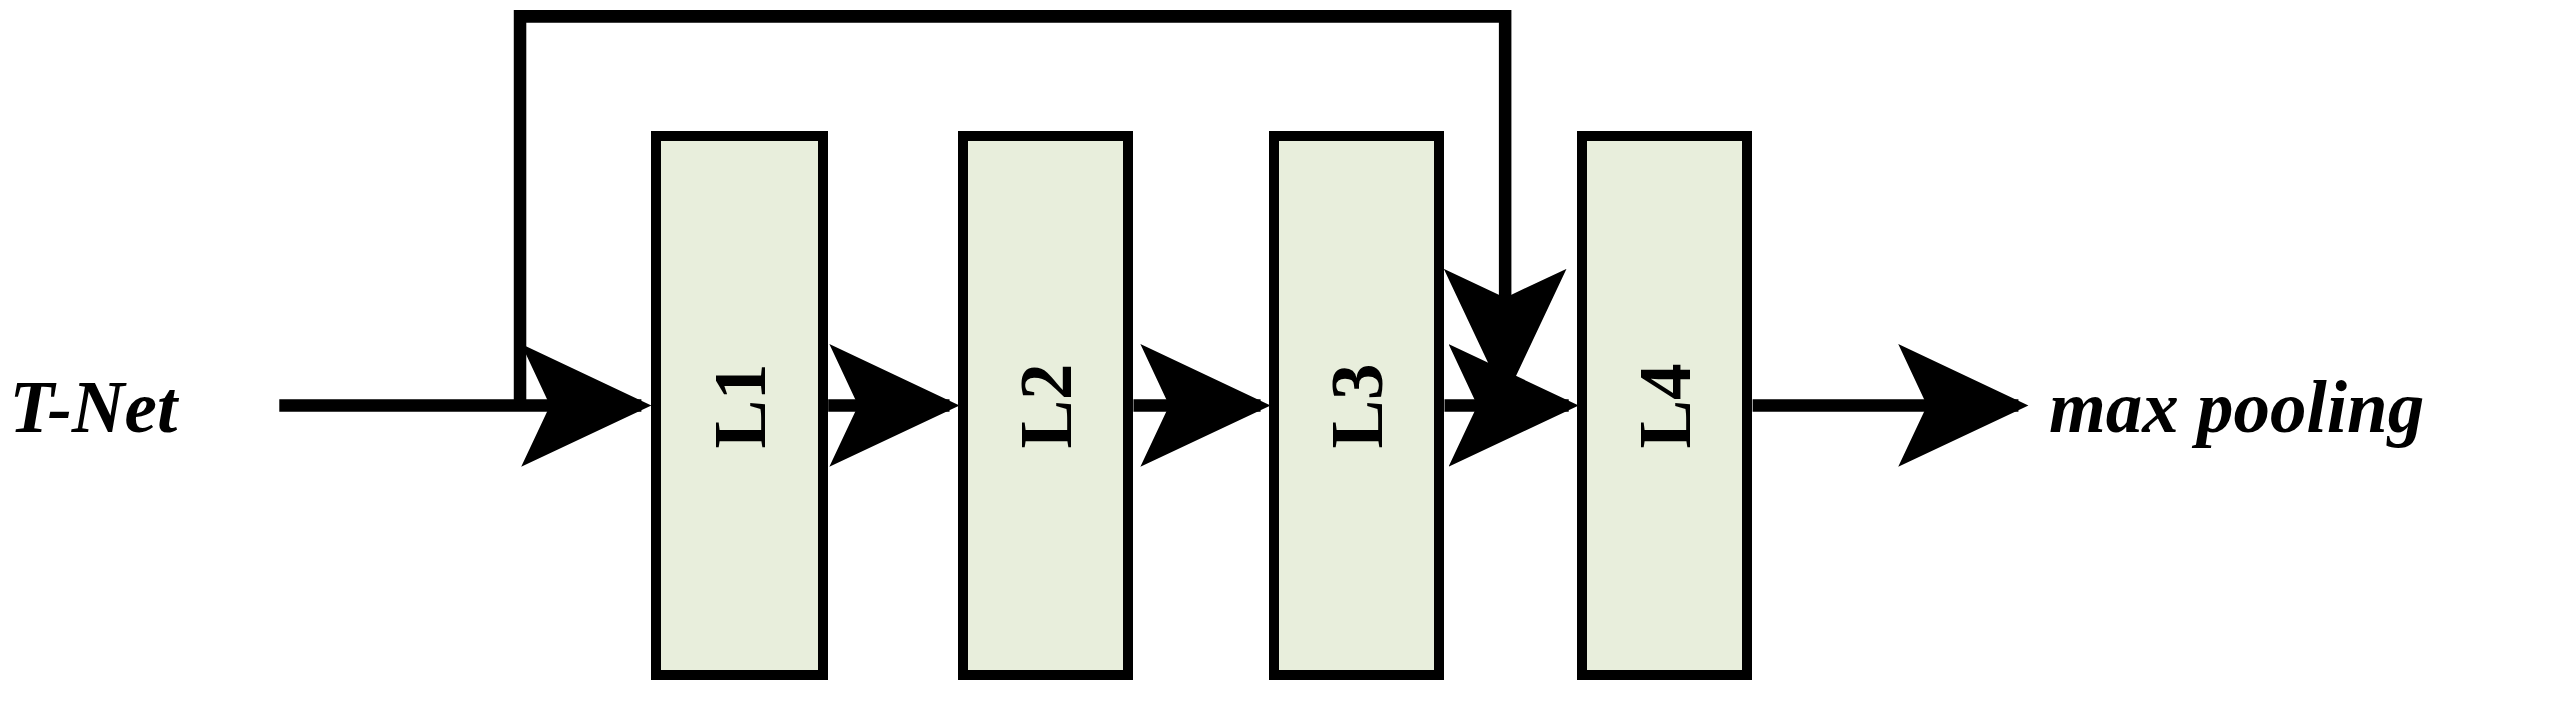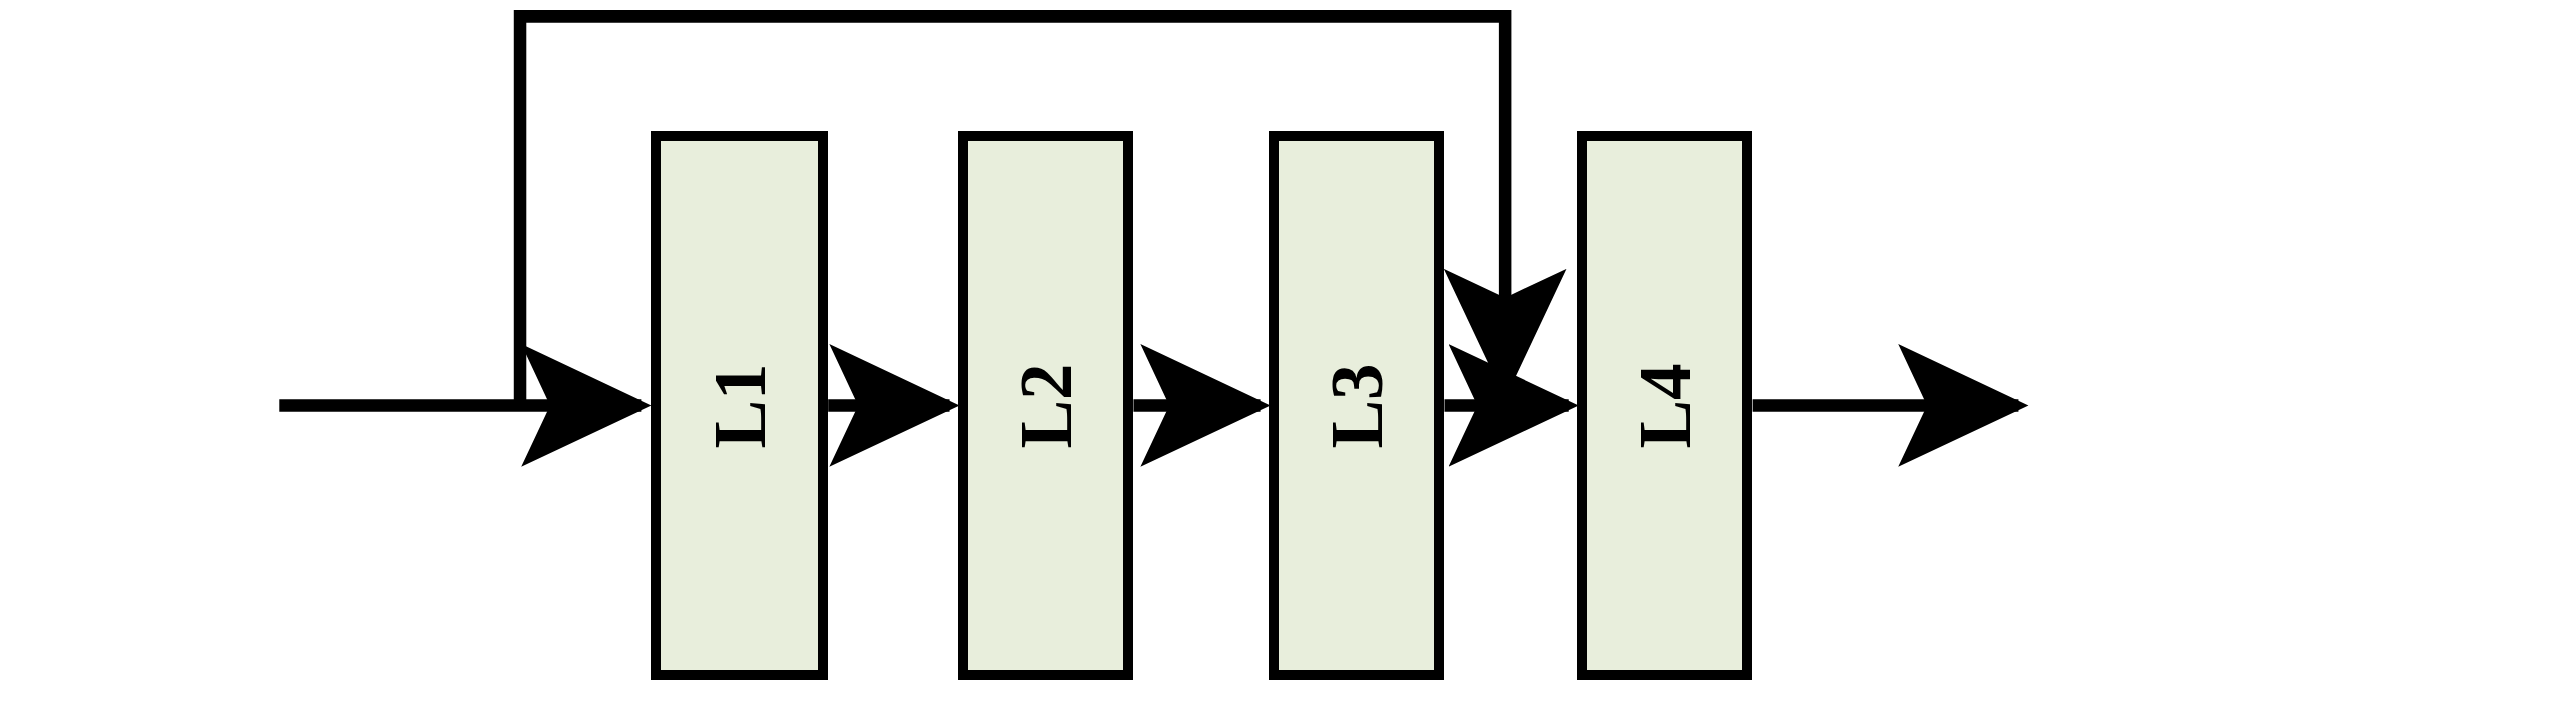--- a/index.html
+++ b/index.html
@@ -95,32 +95,34 @@
       <line x1="1177" y1="421" x2="1309" y2="421" marker-end="url(#arrow-right-head)"></line>
 
       <line x1="1500" y1="421" x2="1629" y2="421" marker-end="url(#arrow-right-head)"></line>
 
       <line x1="1820" y1="421" x2="2096" y2="421" marker-end="url(#arrow-right-head)"></line>
 
       <path d="M 540 421 L 540 17 L 1563 17 L 1563 404" marker-end="url(#arrow-down-head)"></path>
     </g>
   </svg>
 
+  <div class="side-label" id="label-tnet">T-Net</div>
 
   <div class="layer-box" id="box-l1" style="left:651px; width:177px;">
     <span class="layer-box-label">L1</span>
   </div>
 
   <div class="layer-box" id="box-l2" style="left:958px; width:175px;">
     <span class="layer-box-label">L2</span>
   </div>
 
   <div class="layer-box" id="box-l3" style="left:1269px; width:175px;">
     <span class="layer-box-label">L3</span>
   </div>
 
   <div class="layer-box" id="box-l4" style="left:1577px; width:175px;">
     <span class="layer-box-label">L4</span>
   </div>
 
+  <div class="side-label" id="label-maxpooling">max pooling</div>
 
 </div>
 
 
 </body></html>

